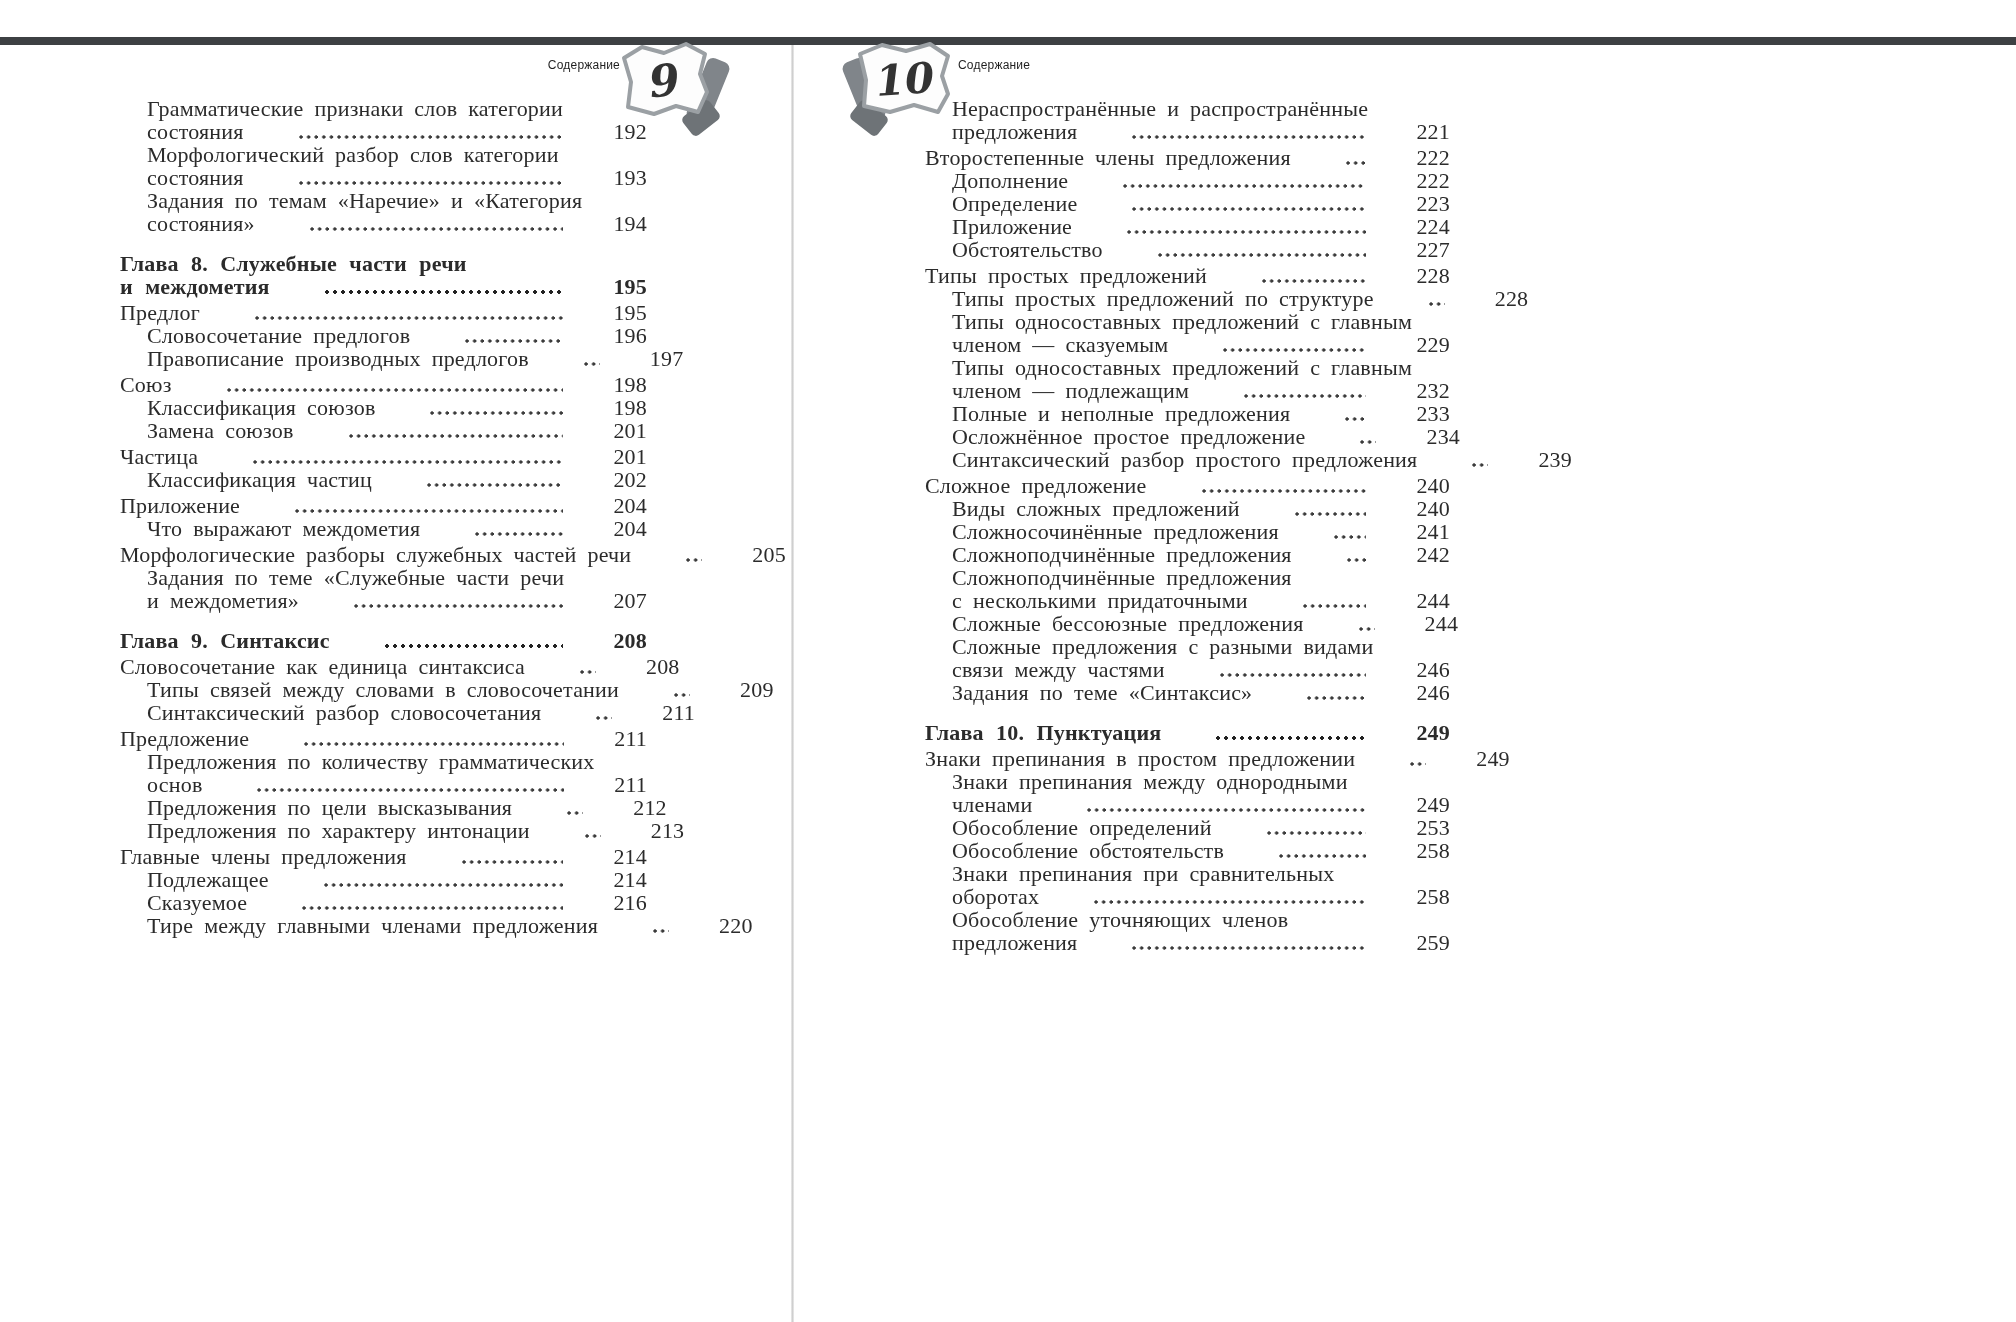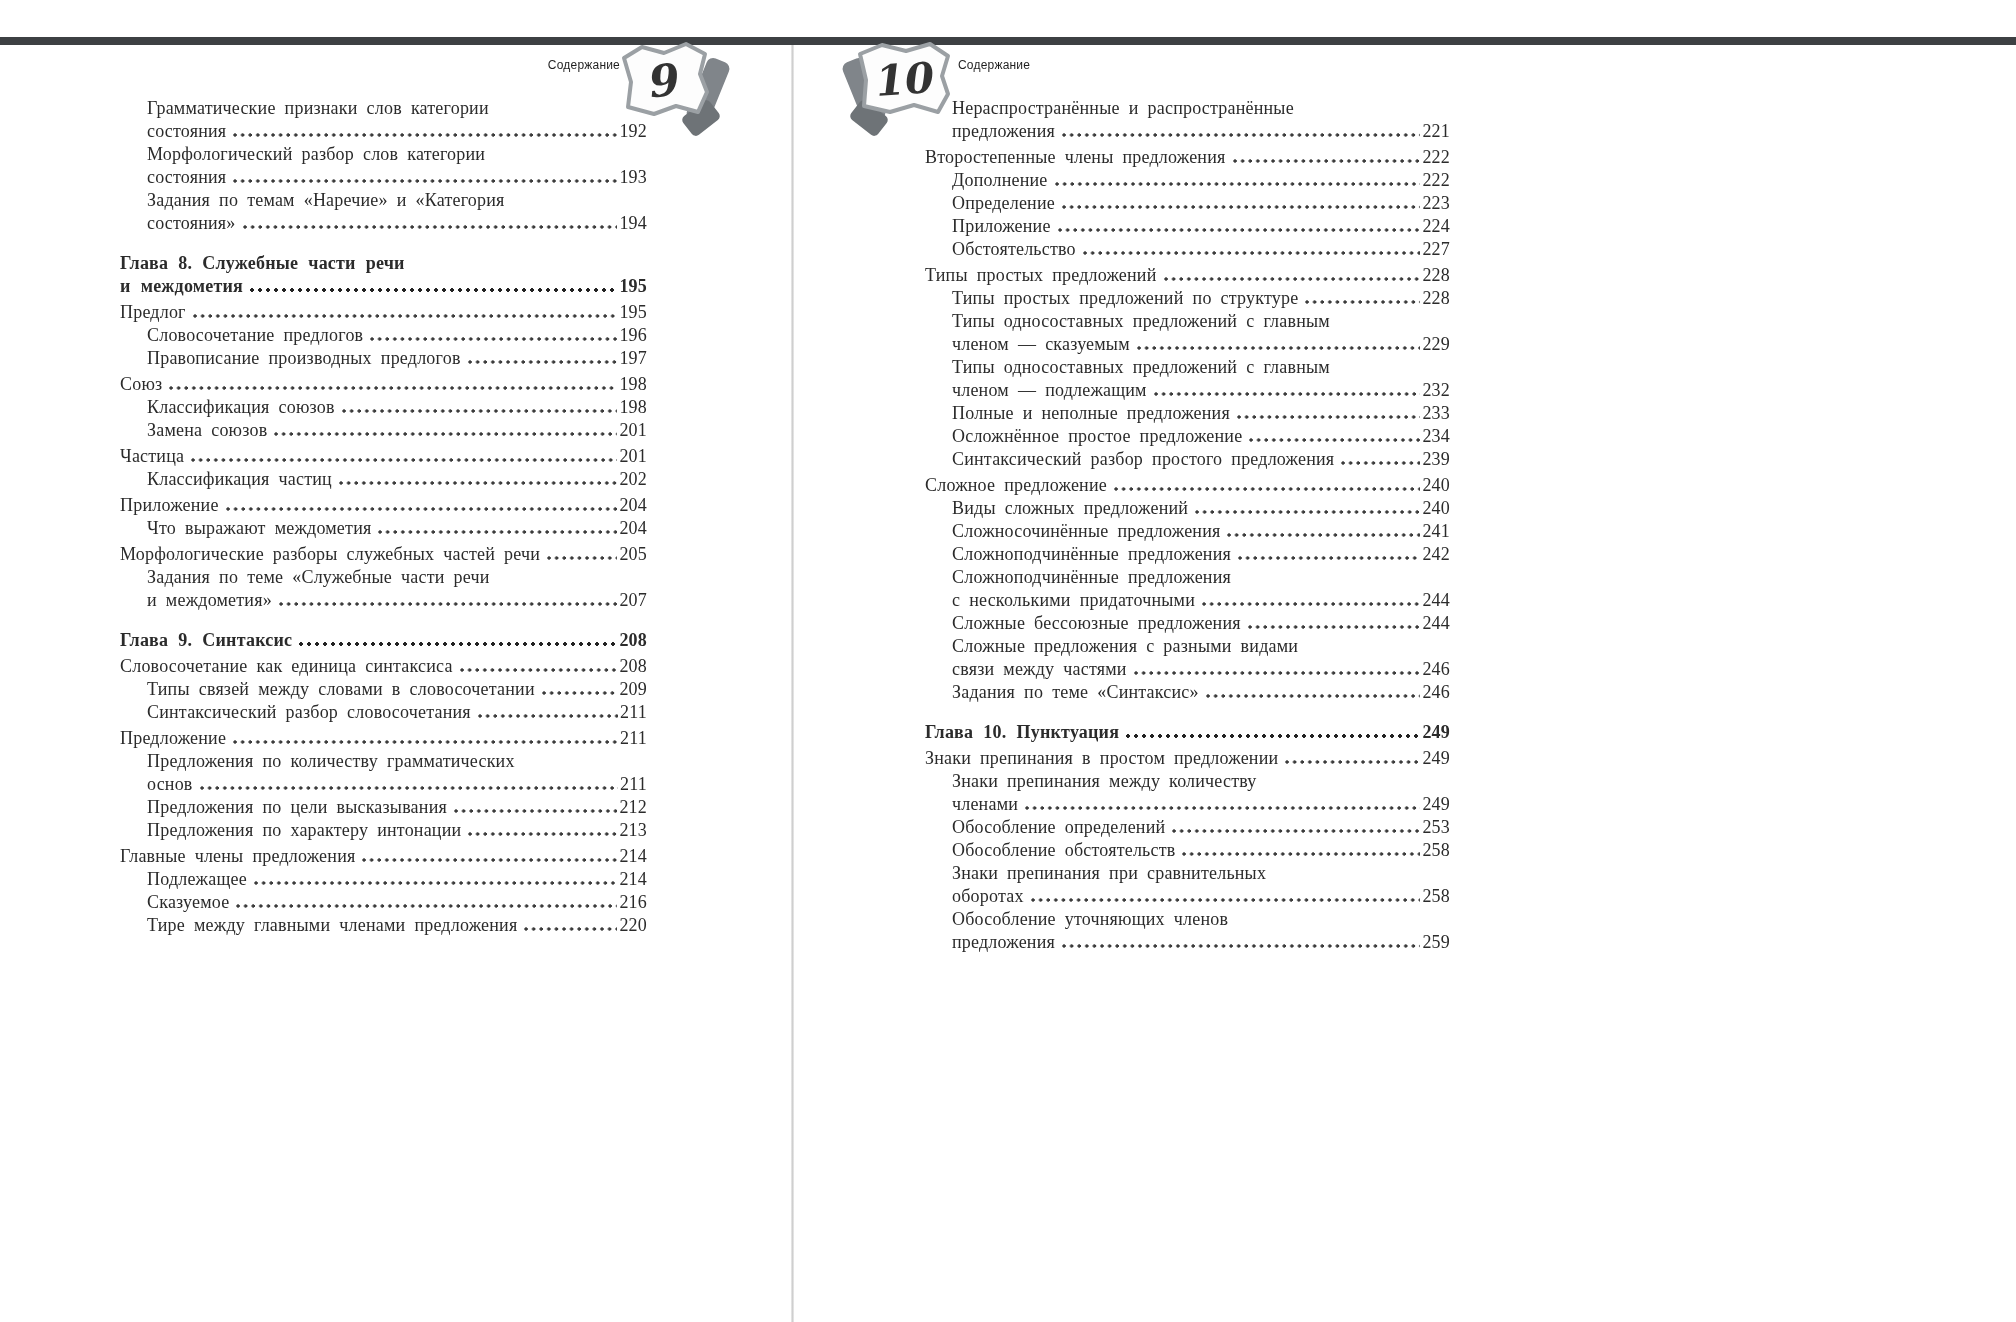--- a/index.html
+++ b/index.html
@@ -39,35 +39,35 @@
   }
   .running-head.left { left: 420px; width: 200px; text-align: right; }
   .running-head.right { left: 958px; }
 
   .tab { position: absolute; }
   .tab-left { left: 612px; top: 32px; }
   .tab-right { left: 824px; top: 32px; }
 
   .toc {
     position: absolute;
-    font-size: 18px;
+    font-size: 22px;
     line-height: 23px;
     letter-spacing: 0.2px;
     word-spacing: 0.24em;
   }
   .toc-left  { left: 120px; top: 97px; width: 527px; }
   .toc-right { left: 925px; top: 97px; width: 525px; }
 
   .entry.level-2 { padding-left: 27px; }
   .entry.level-1 { margin-top: 3px; }
   .entry.level-0 { margin-top: 17px; font-weight: bold; word-spacing: 0.3em; }
 
   .cont { white-space: nowrap; }
 
-  .row { display: flex; align-items: baseline; }
+  .row { display: flex; align-items: baseline; gap: 48px; }
   .row .t { flex: 0 1 auto; white-space: nowrap; }
   .row .dots {
     flex: 1 0 16px;
     height: 4px;
     margin: 0 2px 0 7px;
     background-image: radial-gradient(circle at 2px 2px, #3b3b3b 1.45px, transparent 1.85px);
     background-size: 7.6px 4px;
     background-repeat: repeat-x;
     background-position: left bottom;
   }
@@ -475,21 +475,21 @@
         </div>
       </div>
       <div class="entry level-1">
         <div class="row">
           <span class="t">Знаки препинания в простом предложении</span>
           <span class="dots"></span>
           <span class="pg">249</span>
         </div>
       </div>
       <div class="entry level-2">
-        <div class="cont">Знаки препинания между количеству</div>
+        <div class="cont">Знаки препинания между однородными</div>
         <div class="row">
           <span class="t">членами</span>
           <span class="dots"></span>
           <span class="pg">249</span>
         </div>
       </div>
       <div class="entry level-2">
         <div class="row">
           <span class="t">Обособление определений</span>
           <span class="dots"></span>

